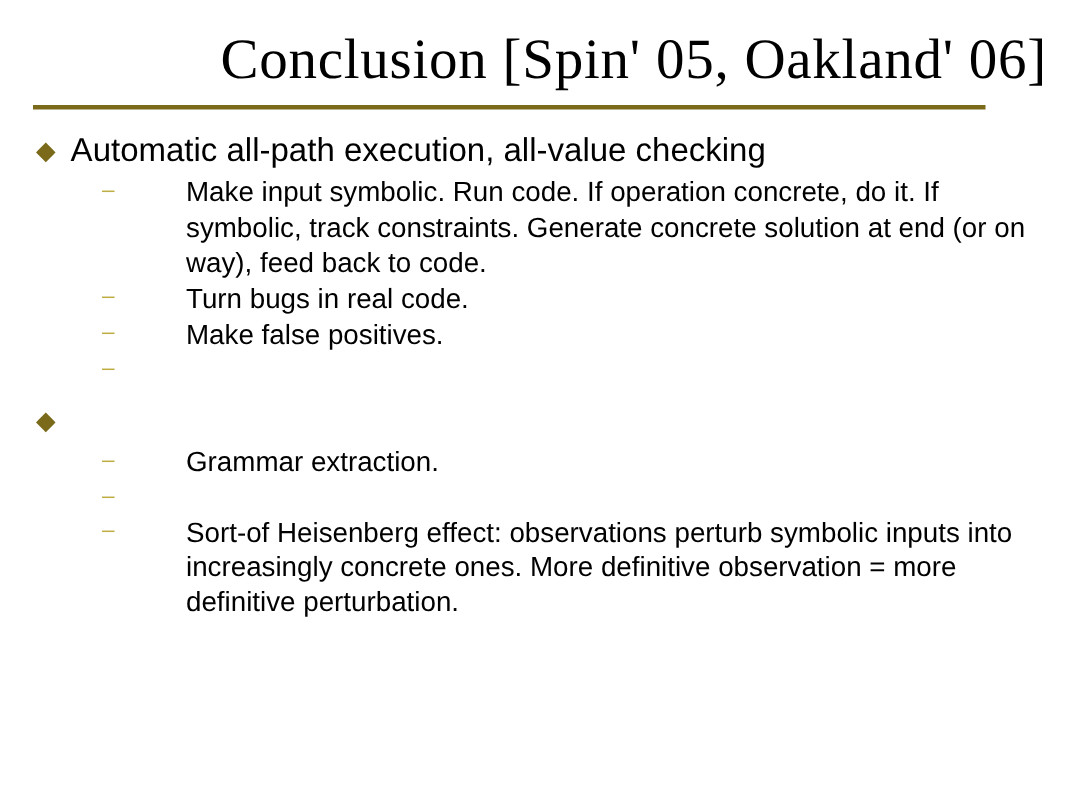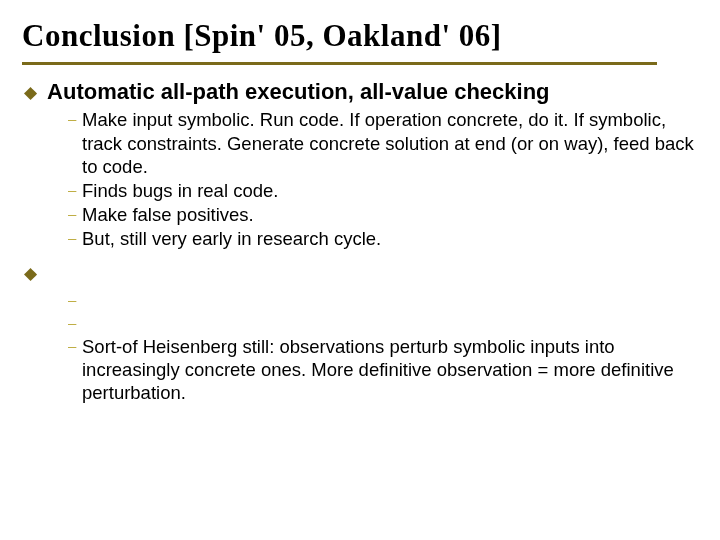--- a/index.html
+++ b/index.html
@@ -13,24 +13,25 @@
     overflow: hidden;
   }
   .slide {
     padding: 18px 22px 0 22px;
     box-sizing: border-box;
     width: 100%;
     height: 100%;
   }
   .title {
     font-family: Georgia, "Times New Roman", serif;
-    font-size: 31px;
-    font-weight: 700;
+    font-size: 38px;
+    font-weight: 400;
     letter-spacing: 0.5px;
     padding-bottom: 6px;
+    text-align: right;
   }
   .title-rule {
     height: 3px;
     background: #7a6a1a;
     width: 94%;
     margin-top: 2px;
     margin-bottom: 14px;
   }
   .content {
     padding-left: 2px;
@@ -43,21 +44,21 @@
   .bullet {
     color: #7a6a1a;
     font-size: 17px;
     line-height: 24px;
     margin-right: 10px;
     margin-top: 2px;
     flex: 0 0 auto;
   }
   .main-text {
     font-size: 22px;
-    font-weight: bold;
+    font-weight: normal;
     line-height: 1.2;
   }
   .sub-list {
     padding-left: 44px;
     margin-bottom: 10px;
   }
   .sub-item {
     display: flex;
     align-items: flex-start;
     margin-bottom: 1px;
@@ -66,20 +67,21 @@
     flex: 0 0 auto;
     width: 14px;
     font-size: 15px;
     color: #bfae45;
     line-height: 22px;
   }
   .sub-text {
     font-size: 18.5px;
     line-height: 1.25;
     font-weight: 400;
+    margin-left: 42px;
   }
 </style>
 </head>
 <body>
 
 <div class="slide">
   <div class="title">Conclusion [Spin' 05, Oakland' 06]</div>
   <div class="title-rule"></div>
 
   <div class="content">
@@ -88,42 +90,42 @@
       <span class="bullet">◆</span>
       <span class="main-text">Automatic all-path execution, all-value checking</span>
     </div>
     <div class="sub-list">
       <div class="sub-item">
         <span class="sub-bullet">–</span>
         <span class="sub-text">Make input symbolic.  Run code.  If operation concrete, do it.  If symbolic, track constraints.  Generate concrete solution at end (or on way), feed back to code.</span>
       </div>
       <div class="sub-item">
         <span class="sub-bullet">–</span>
-        <span class="sub-text">Finds bugs in real code.</span>
+        <span class="sub-text">Turn bugs in real code.</span>
       </div>
       <div class="sub-item">
         <span class="sub-bullet">–</span>
         <span class="sub-text">Make false positives.</span>
       </div>
       <div class="sub-item">
         <span class="sub-bullet">–</span>
-        <span class="sub-text">But, still very early in research cycle.</span>
       </div>
     </div>
 
     <div class="main-point">
       <span class="bullet">◆</span>
     </div>
     <div class="sub-list">
       <div class="sub-item">
         <span class="sub-bullet">–</span>
+        <span class="sub-text">Grammar extraction.</span>
       </div>
       <div class="sub-item">
         <span class="sub-bullet">–</span>
       </div>
       <div class="sub-item">
         <span class="sub-bullet">–</span>
-        <span class="sub-text">Sort-of Heisenberg still: observations perturb symbolic inputs into increasingly concrete ones.  More definitive observation = more definitive perturbation.</span>
+        <span class="sub-text">Sort-of Heisenberg effect: observations perturb symbolic inputs into increasingly concrete ones.  More definitive observation = more definitive perturbation.</span>
       </div>
     </div>
 
   </div>
 </div>
 
 </body></html>

